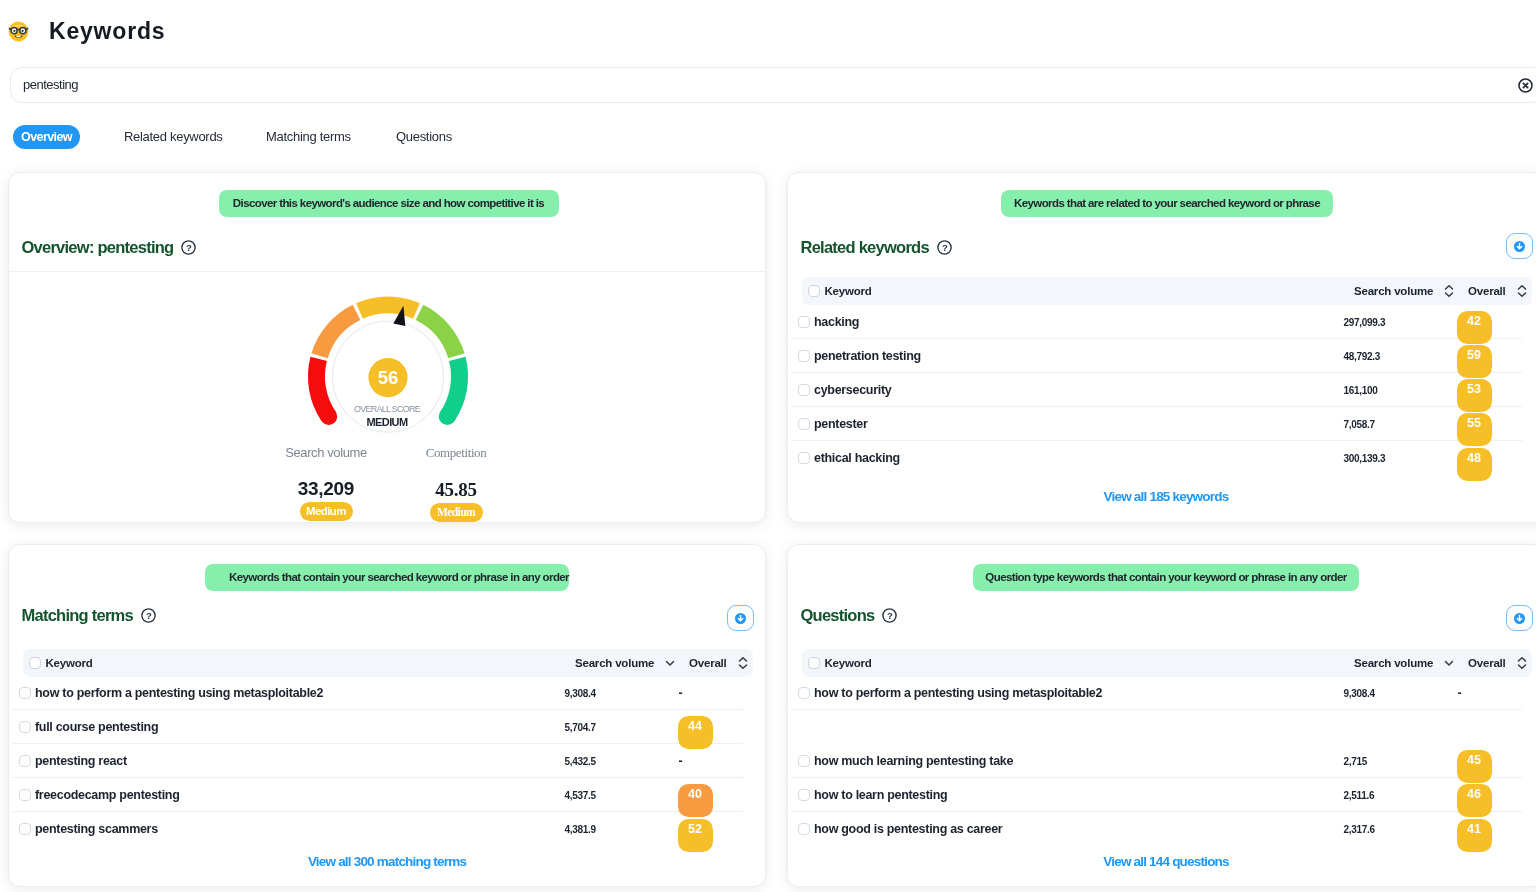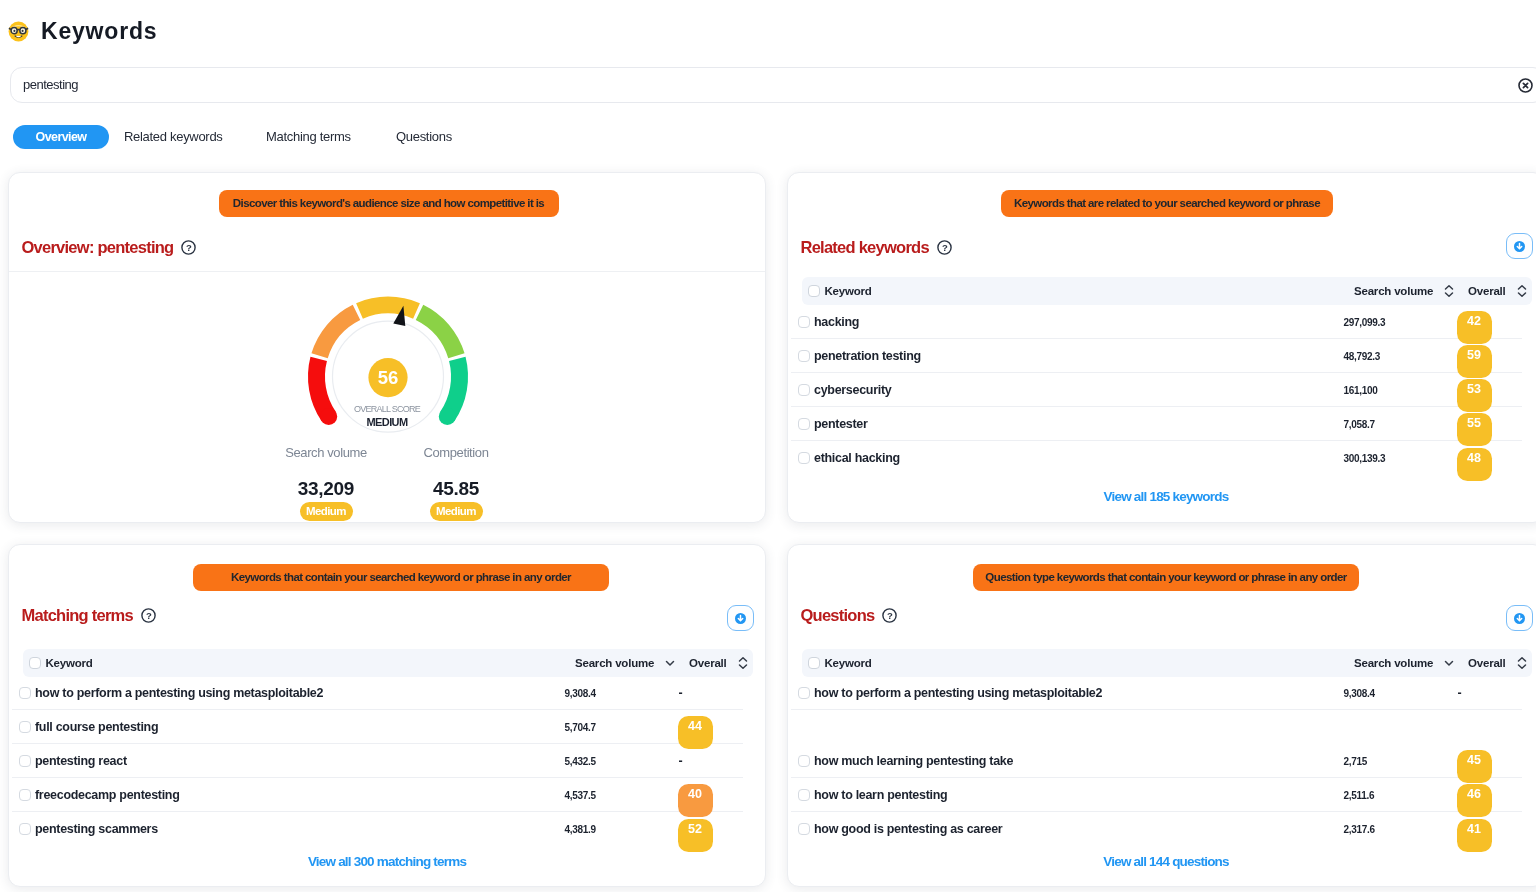--- a/index.html
+++ b/index.html
@@ -3,40 +3,40 @@
 <meta charset="utf-8">
 <style>
 * { margin:0; padding:0; box-sizing:border-box; }
 html,body { width:1536px; height:892px; overflow:hidden; background:#ffffff;
   font-family:"Liberation Sans", sans-serif; }
 .page { position:relative; width:1553px; height:892px; }
 
 
 .titlebar { position:absolute; left:8px; top:21px; display:flex; align-items:center; }
 .titlebar svg { width:21px; height:21px; }
-.titlebar h1 { font-size:23px; font-weight:700; color:#151a24; margin-left:12px; letter-spacing:0.8px; line-height:21px; }
+.titlebar h1 { font-size:23px; font-weight:700; color:#151a24; margin-left:20px; letter-spacing:0.8px; line-height:21px; }
 
 
 .search { position:absolute; left:10px; top:67px; width:1535px; height:36px;
   border:1px solid #e7e9ee; border-radius:12px; background:#fff; }
 .search .q { position:absolute; left:12px; top:9px; font-size:13px; letter-spacing:-0.5px; font-weight:500; color:#242936; }
 svg.clearabs { position:absolute; left:1518px; top:78px; }
 
 
 .tabs { position:absolute; left:13px; top:125px; height:25px; }
-.tab-active { position:absolute; left:0; top:0; width:96px; height:24px; border-radius:12px;
+.tab-active { position:absolute; left:0; top:0; width:67px; height:24px; border-radius:12px;
   background:#2196f3; color:#fff; font-size:12.5px; letter-spacing:-0.6px; font-weight:700; text-align:center; line-height:24px; }
 .tab { position:absolute; top:0; height:24px; line-height:24px; font-size:13px; letter-spacing:-0.3px; font-weight:400; color:#252b37; white-space:nowrap; }
 
 
 .card { position:absolute; width:758px; background:#fff; border:1px solid #ebedf1;
   border-radius:12px; box-shadow:0 2px 12px rgba(55,65,80,0.11); }
-.pill-note { position:absolute; height:27px; border-radius:8px; background:#f97316;
+.pill-note { position:absolute; height:27px; border-radius:8px; background:#86efac;
   font-size:11.5px; letter-spacing:-0.6px; font-weight:700; color:#20262e; text-align:center; line-height:27px; white-space:nowrap; }
-.card h2 { position:absolute; left:12.5px; font-size:16.5px; font-weight:700; color:#b91c1c; letter-spacing:-0.75px; white-space:nowrap; }
+.card h2 { position:absolute; left:12.5px; font-size:16.5px; font-weight:700; color:#14532d; letter-spacing:-0.75px; white-space:nowrap; }
 .qicon { position:relative; top:2px; margin-left:8px; }
 .dlbtn { position:absolute; left:718px; top:60px; width:27px; height:26px; border:1.5px solid #79bdf8;
   border-radius:9px; background:#fdfeff; display:flex; align-items:center; justify-content:center; }
 .dlbtn .circ { width:11px; height:11px; border-radius:50%; background:#2196f3; position:relative; }
 .dlbtn svg { position:absolute; left:7px; top:6.5px; }
 
 
 .thead { position:absolute; left:13.5px; top:104px; width:730.5px; height:28px; background:#f3f6fb;
   border-radius:6px; }
 .trow { position:absolute; left:3px; width:730.5px; height:34px; }
@@ -124,21 +124,21 @@
       <circle cx="92" cy="91.6" r="19.6" fill="#f7bf27"></circle>
       <text x="92" y="98" font-size="18.5" font-weight="700" fill="#ffffff" text-anchor="middle">56</text>
     </svg>
     <div class="gtxt1">OVERALL SCORE</div>
     <div class="gtxt2">MEDIUM</div>
     <div class="stat" style="left:217px; top:272px;">
       <div class="lab">Search volume</div>
       <div class="val">33,209</div>
       <div class="med">Medium</div>
     </div>
-    <div class="stat" style="left:347px; top:272px;">
+    <div class="stat" style="left:347px; top:272px;font-family:Liberation Serif, serif;">
       <div class="lab">Competition</div>
       <div class="val">45.85</div>
       <div class="med">Medium</div>
     </div>
   </div>
 
   <div class="card" style="left:787px; top:172px; height:351px;">
     <div class="pill-note" style="left:213px; top:16.5px; width:332px;">Keywords that are related to your searched keyword or phrase</div>
     <h2 style="top:65px;">Related keywords<svg class="qicon" width="15" height="15" viewBox="0 0 15 15">
           <circle cx="7.5" cy="7.5" r="6.6" fill="none" stroke="#2a3342" stroke-width="1.4"></circle>
@@ -189,21 +189,21 @@
     <div class="trow" style="top:268px;">
         <span class="cb"></span>
         <span class="kw">ethical hacking</span>
         <span class="sv">300,139.3</span>
         <span class="badge">48</span>
       </div>
     <div class="viewall" style="top:316px;">View all 185 keywords</div>
   </div>
 
   <div class="card" style="left:8px; top:544px; height:343px;">
-    <div class="pill-note" style="left:184px; top:19px; width:416px;">Keywords that contain your searched keyword or phrase in any order</div>
+    <div class="pill-note" style="left:196px; top:19px; width:364px;text-align:right;">Keywords that contain your searched keyword or phrase in any order</div>
     <h2 style="top:61px;">Matching terms<svg class="qicon" width="15" height="15" viewBox="0 0 15 15">
           <circle cx="7.5" cy="7.5" r="6.6" fill="none" stroke="#2a3342" stroke-width="1.4"></circle>
           <text x="7.5" y="10.8" font-size="9.5" font-weight="700" fill="#2a3342" text-anchor="middle">?</text>
         </svg></h2>
     <div class="dlbtn">
         <span class="circ"></span>
         <svg width="11" height="11" viewBox="0 0 14 14">
           <path d="M7 3.2 L7 9.5 M4.2 7 L7 9.8 L9.8 7" stroke="#fff" stroke-width="1.9" fill="none" stroke-linecap="round" stroke-linejoin="round"></path>
         </svg>
       </div>

